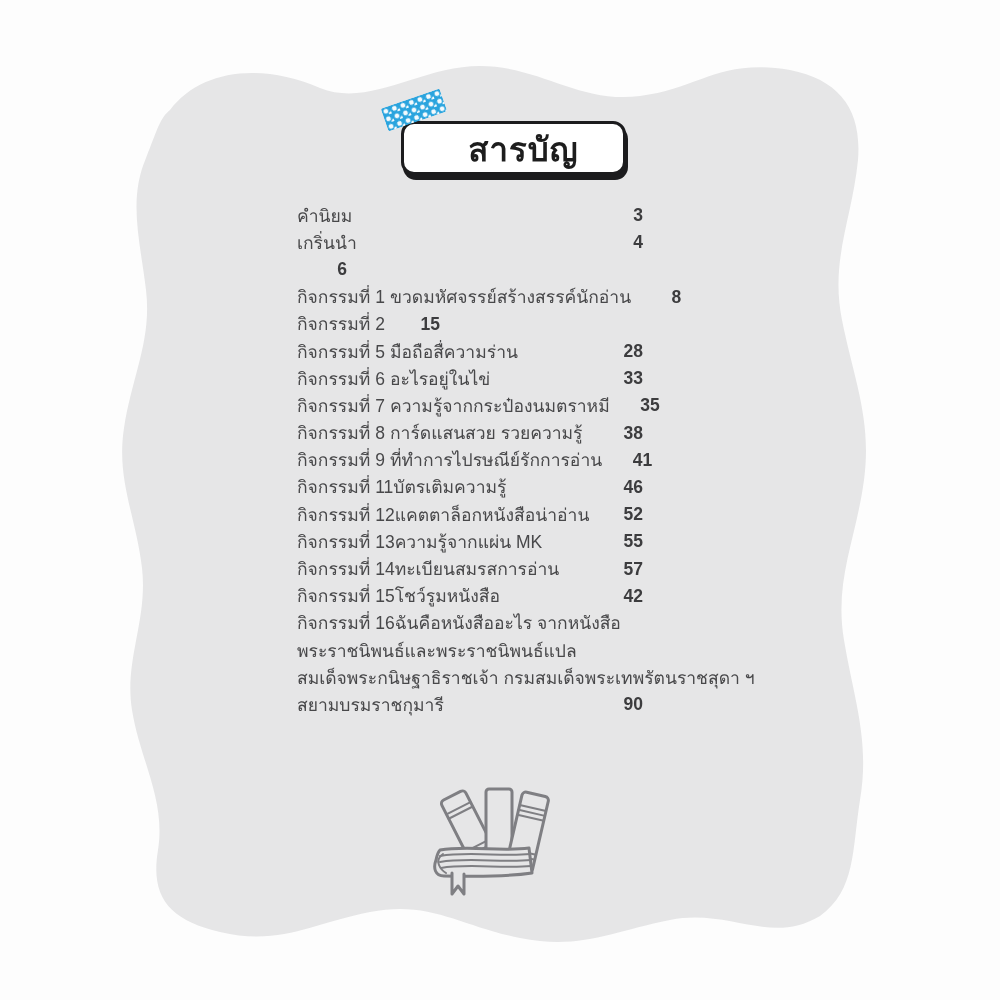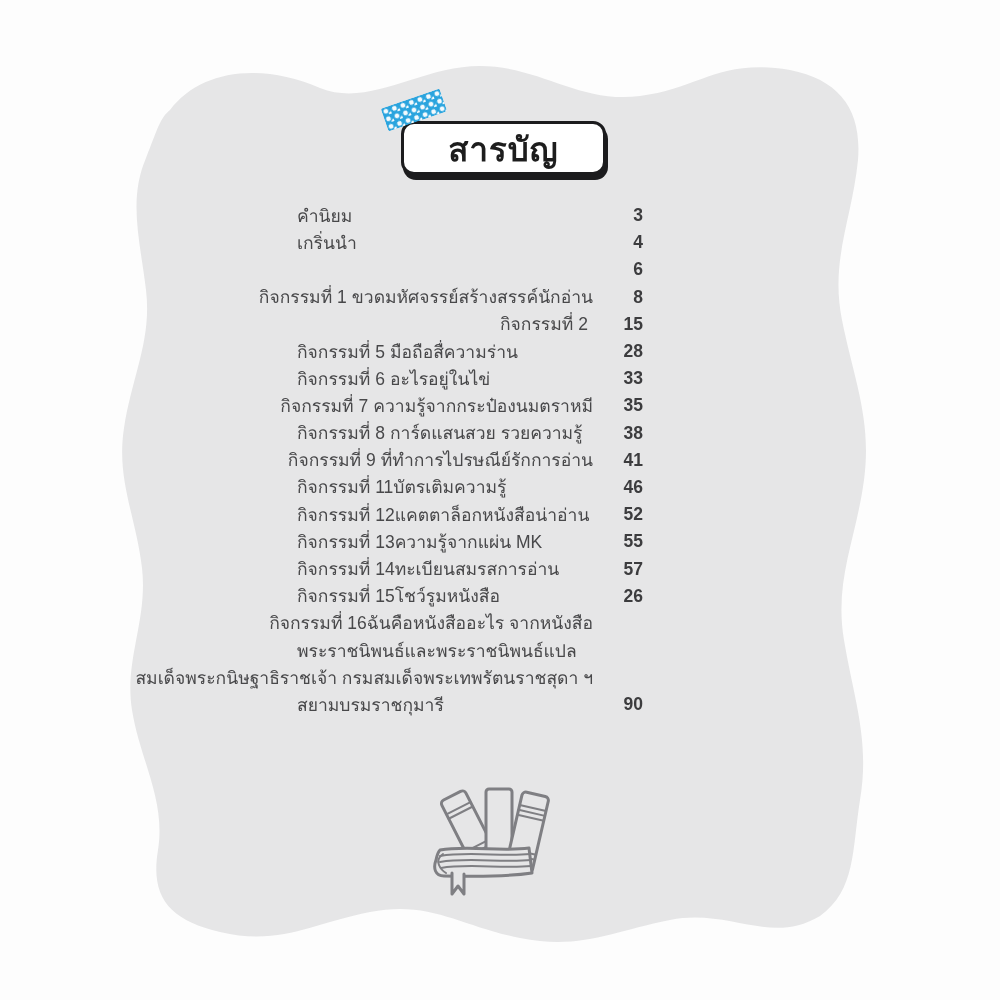--- a/index.html
+++ b/index.html
@@ -26,35 +26,35 @@
 
   
   .title-box{
     position:absolute;left:401px;top:121px;width:199px;height:48px;
     background:#ffffff;
     border:3px solid var(--outline,#1e1e1e);
     border-radius:13px;
     box-shadow:2px 5px 0 var(--outline,#1c1c1c);
     display:flex;align-items:center;justify-content:center;
     z-index:2;
+    padding-left:20px;
   }
   .title-box .title-text{
     font-size:33px;font-weight:bold;color:var(--title-text,#1d1d1d);
     letter-spacing:1px;line-height:1;padding-top:2px;
   }
 
   
   .toc{
     position:absolute;left:297px;top:202px;width:346px;z-index:2;
   }
   .toc-row{
     display:flex;align-items:center;height:27.2px;
     font-size:17.5px;color:var(--text,#48484a);
     white-space:nowrap;
-    justify-content:flex-end;
   }
   .toc-prefix{flex:0 0 93px;}
   .toc-title{flex:1;overflow:visible;}
   .toc-page{flex:0 0 50px;text-align:right;font-weight:600;color:var(--text-strong,#3c3c3e);}
 
   .books{
     position:absolute;left:428px;top:786px;width:150px;height:120px;z-index:2;
   }
 </style>
 </head>
@@ -158,21 +158,21 @@
       <span class="toc-page">55</span>
     </div>
       <div class="toc-row">
       <span class="toc-prefix">กิจกรรมที่ 14</span>
       <span class="toc-title">ทะเบียนสมรสการอ่าน</span>
       <span class="toc-page">57</span>
     </div>
       <div class="toc-row">
       <span class="toc-prefix">กิจกรรมที่ 15</span>
       <span class="toc-title">โชว์รูมหนังสือ</span>
-      <span class="toc-page">26</span>
+      <span class="toc-page">42</span>
     </div>
       <div class="toc-row">
       <span class="toc-prefix">กิจกรรมที่ 16</span>
       <span class="toc-title">ฉันคือหนังสืออะไร จากหนังสือ</span>
       <span class="toc-page"></span>
     </div>
       <div class="toc-row">
 
       <span class="toc-title">พระราชนิพนธ์และพระราชนิพนธ์แปล</span>
       <span class="toc-page"></span>

